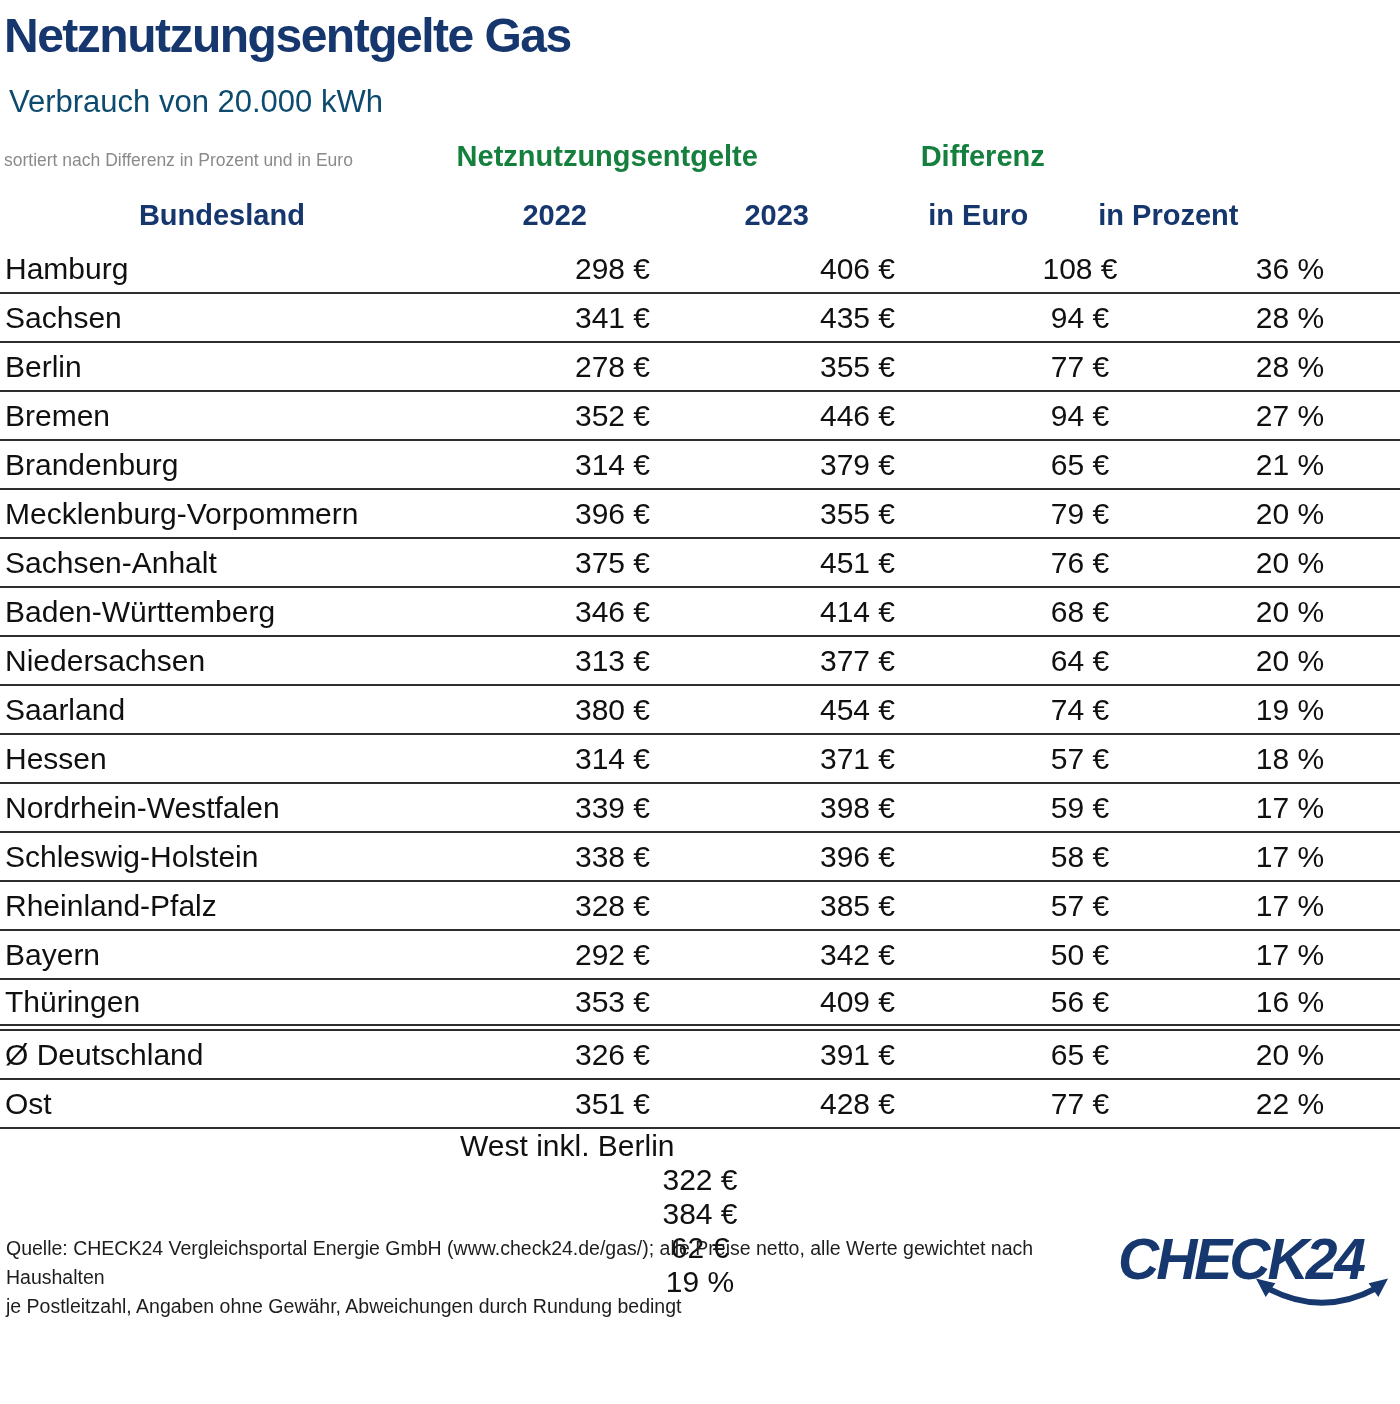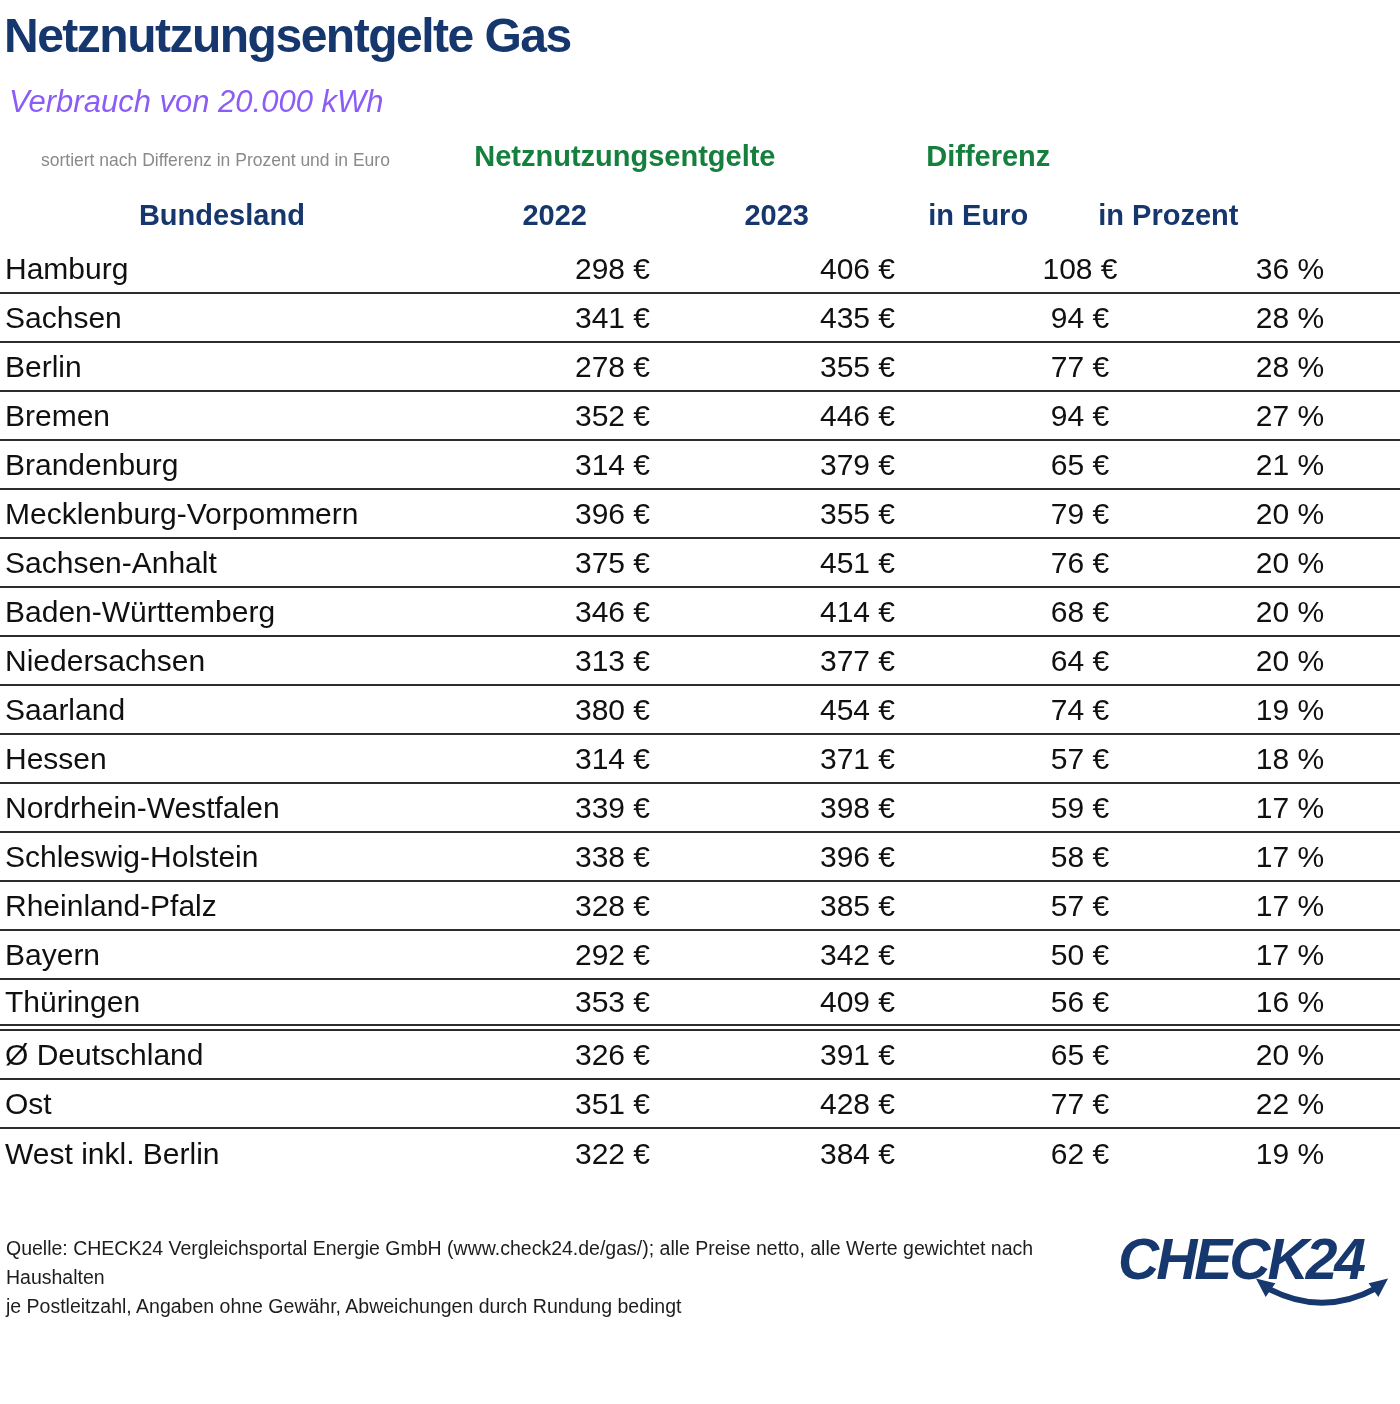--- a/index.html
+++ b/index.html
@@ -10,47 +10,47 @@
   }
   .page { position: relative; width: 1400px; height: 1404px; background: #fff; overflow: hidden; }
 
   .title {
     position: absolute; left: 4px; top: 8px;
     font-size: 48px; font-weight: bold; letter-spacing: -1.5px;
     color: #16366e;
   }
   .subtitle {
     position: absolute; left: 9px; top: 84px;
-    font-size: 31px; font-weight: 400; color: #8b5cf6; font-style: italic;
+    font-size: 31px; font-weight: 400; color: #0c4a6e;
   }
 
   .group-row {
     position: absolute; left: 0; top: 140px; width: 1156px;
-    display: flex; align-items: baseline; padding-left: 37px;
+    display: flex; align-items: baseline;
   }
   .sort-note { font-size: 17.5px; color: #8a8a8a; padding-left: 4px; text-align: left; }
   .group-label { font-size: 29px; font-weight: bold; color: #15803d; text-align: center; }
 
   .col-land { width: 490px; }
   .col-fees { width: 490px; }
   .col-diff { width: 420px; }
   .col-2022, .col-2023 { width: 245px; }
   .col-euro { width: 200px; }
   .col-pct  { width: 220px; }
 
   .head-row { position: absolute; left: 0; top: 199px; width: 1268px; display: flex; }
   .col-head { font-size: 29px; font-weight: bold; color: #16366e; text-align: center; }
 
   .table-body { position: absolute; left: 0; top: 245px; width: 1400px; }
   .row {
     display: flex; align-items: center; height: 49px;
     border-bottom: 2px solid #2d2d2d;
   }
   .row.dbl { border-bottom: 7px double #2d2d2d; height: 51px; }
-  .row.last { border-bottom: none; }
+  .row.last { border-bottom: none; flex-direction: column; }
   .cell { font-size: 30px; color: #101010; text-align: center; white-space: nowrap; }
   .cell.col-land { text-align: left; padding-left: 5px; }
 
   .footer {
     position: absolute; left: 6px; top: 1234px; width: 1085px;
     font-size: 19.5px; line-height: 29px; color: #1d1d1d;
   }
 
   .logo { position: absolute; right: 2px; top: 1226px; width: 280px; height: 95px; }
   .logo-text {

